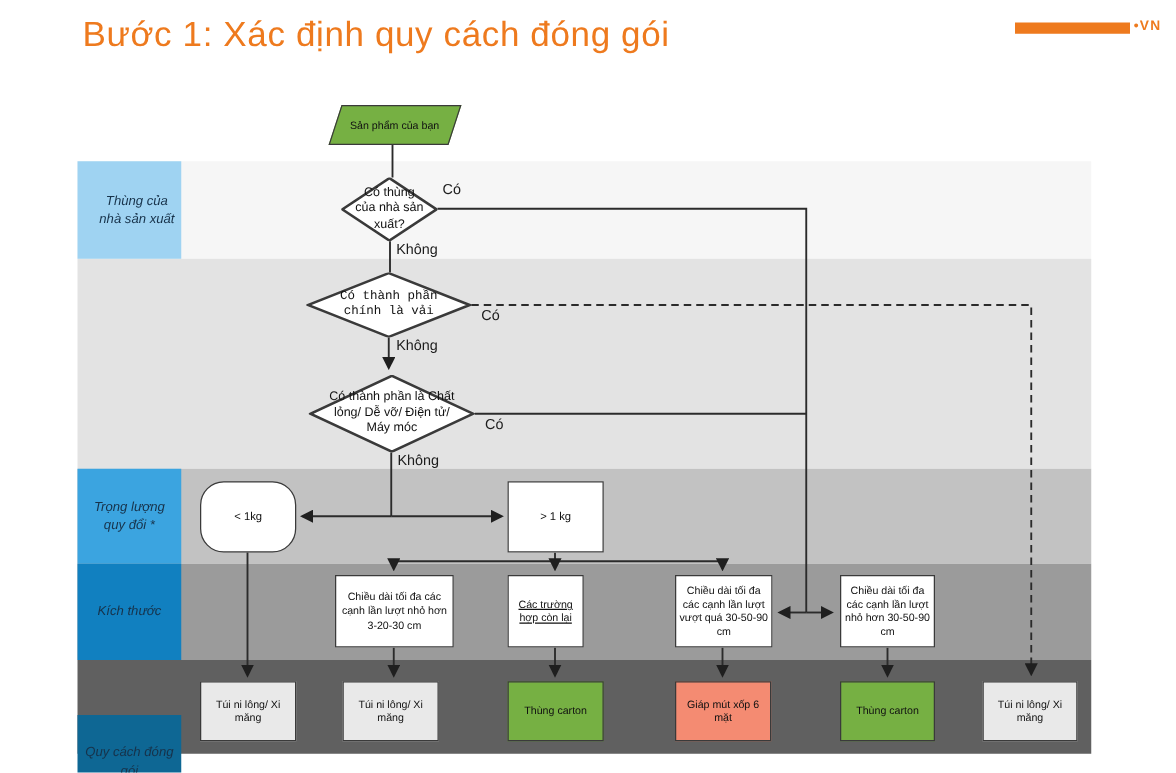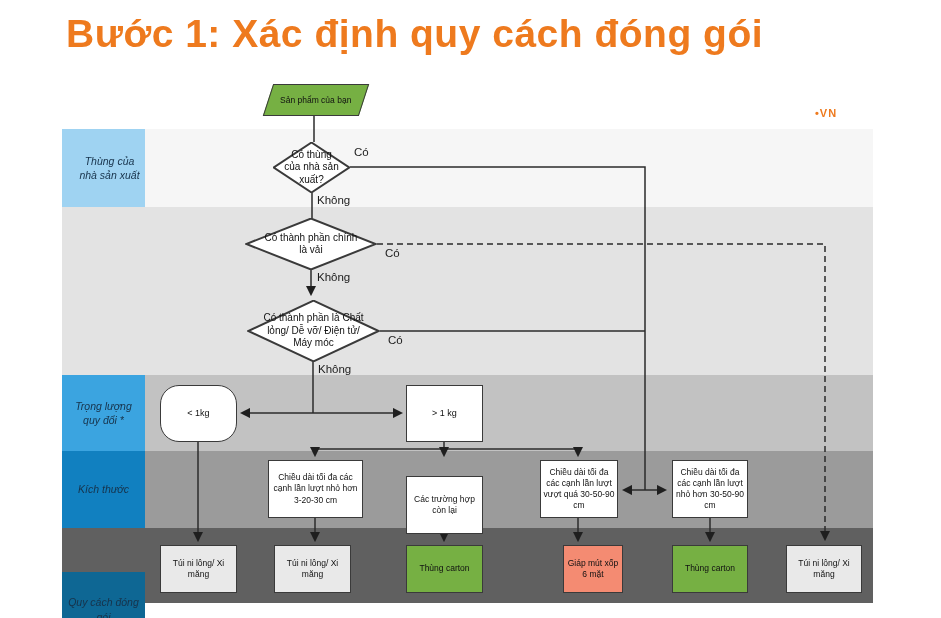--- a/index.html
+++ b/index.html
@@ -1,25 +1,25 @@
 <!DOCTYPE html>
 <html style="--accent: #ee7a1e; --navy: #3d4e5a; --green: #76b043; --salmon: #f48b72; --side1: #9fd3f2; --side2: #83bce5; --side3: #3ba4e0; --side4: #1180c0; --side5: #0e6794; --band1: #f6f6f6; --band2: #e3e3e3; --band3: #c2c2c2; --band4: #9b9b9b; --band5: #606060;"><head>
 <meta charset="utf-8">
 <style>
   * { margin:0; padding:0; box-sizing:border-box; }
   body { background:#ffffff; font-family:"Liberation Sans", sans-serif; }
   .canvas { position:relative; width:941px; height:618px; background:#fff; overflow:hidden; }
 
   
-  .title { position:absolute; left:66px; top:12px; font-size:39px; font-weight:bold;
+  .title { position:absolute; left:66px; top:12px; font-size:28px; font-weight:normal;
            color:var(--accent); letter-spacing:0.5px; }
   .logo { position:absolute; left:812px; top:12px; width:124px; }
   .logo-word { font-size:27px; color:var(--navy); letter-spacing:2px; font-weight:normal;
                font-stretch:condensed; line-height:1; }
-  .logo-bar-row { display:flex; align-items:flex-start; margin-top:3px;flex-direction:column; }
+  .logo-bar-row { display:flex; align-items:flex-end; margin-top:3px; }
   .logo-bar { height:9px; background:var(--accent); flex:0 0 92px; }
   .logo-tld { color:var(--accent); font-size:11px; font-weight:bold; margin-left:3px; letter-spacing:1px; }
 
   
   .band { position:absolute; left:62px; width:811px; }
   .band1 { top:129px; height:78px;  background:var(--band1); }
   .band2 { top:207px; height:168px; background:var(--band2); }
   .band3 { top:375px; height:76px;  background:var(--band3); }
   .band4 { top:451px; height:77px;  background:var(--band4); }
   .band5 { top:528px; height:75px;  background:var(--band5); }
@@ -127,21 +127,21 @@
     <span>Sản phẩm của bạn</span>
   </div>
 
   <div class="diamond" style="left:273px; top:142px; width:77px; height:51px;">
     <svg viewBox="0 0 100 100" preserveAspectRatio="none">
       <polygon points="50,1 99,50 50,99 1,50" fill="#ffffff" stroke="#3a3a3a" stroke-width="2" vector-effect="non-scaling-stroke"></polygon>
     </svg>
     <span>Có thùng của nhà sản xuất?</span>
   </div>
 
-  <div class="diamond" style="left:245px; top:218px; width:132px; height:52px;">
+  <div class="diamond" style="left:245px; top:218px; width:132px; height:52px;font-family:Liberation Mono, monospace;">
     <svg viewBox="0 0 100 100" preserveAspectRatio="none">
       <polygon points="50,1 99,50 50,99 1,50" fill="#ffffff" stroke="#3a3a3a" stroke-width="2" vector-effect="non-scaling-stroke"></polygon>
     </svg>
     <span>Có thành phần chính là vải</span>
   </div>
 
   <div class="diamond" style="left:247px; top:300px; width:133px; height:62px;">
     <svg viewBox="0 0 100 100" preserveAspectRatio="none">
       <polygon points="50,1 99,50 50,99 1,50" fill="#ffffff" stroke="#3a3a3a" stroke-width="2" vector-effect="non-scaling-stroke"></polygon>
     </svg>
@@ -158,40 +158,40 @@
   <div class="node" style="left:160px; top:385px; width:77px; height:57px; font-size:9px;border-radius:19px;">
     <span>&lt; 1kg</span>
   </div>
   <div class="node" style="left:406px; top:385px; width:77px; height:57px; font-size:9px;">
     <span>&gt; 1 kg</span>
   </div>
 
   <div class="node" style="left:268px; top:460px; width:95px; height:58px;">
     <span>Chiều dài tối đa các cạnh lần lượt nhỏ hơn 3-20-30 cm</span>
   </div>
-  <div class="node" style="left:406px; top:476px; width:77px; height:58px;">
+  <div class="node" style="left:406px; top:460px; width:61px; height:58px;text-decoration:underline;">
     <span>Các trường hợp còn lại</span>
   </div>
   <div class="node" style="left:540px; top:460px; width:78px; height:58px;">
     <span>Chiều dài tối đa các cạnh lần lượt vượt quá 30-50-90 cm</span>
   </div>
   <div class="node" style="left:672px; top:460px; width:76px; height:58px;">
     <span>Chiều dài tối đa các cạnh lần lượt nhỏ hơn 30-50-90 cm</span>
   </div>
 
   <div class="node box-gray" style="left:160px; top:545px; width:77px; height:48px;">
     <span>Túi ni lông/ Xi măng</span>
   </div>
   <div class="node box-gray" style="left:274px; top:545px; width:77px; height:48px;">
     <span>Túi ni lông/ Xi măng</span>
   </div>
   <div class="node box-green" style="left:406px; top:545px; width:77px; height:48px;">
     <span>Thùng carton</span>
   </div>
-  <div class="node box-salmon" style="left:540px; top:545px; width:60px; height:48px;margin-left:23px;">
+  <div class="node box-salmon" style="left:540px; top:545px; width:77px; height:48px;">
     <span>Giáp mút xốp 6 mặt</span>
   </div>
   <div class="node box-green" style="left:672px; top:545px; width:76px; height:48px;">
     <span>Thùng carton</span>
   </div>
   <div class="node box-gray" style="left:786px; top:545px; width:76px; height:48px;">
     <span>Túi ni lông/ Xi măng</span>
   </div>
 
 </div>

